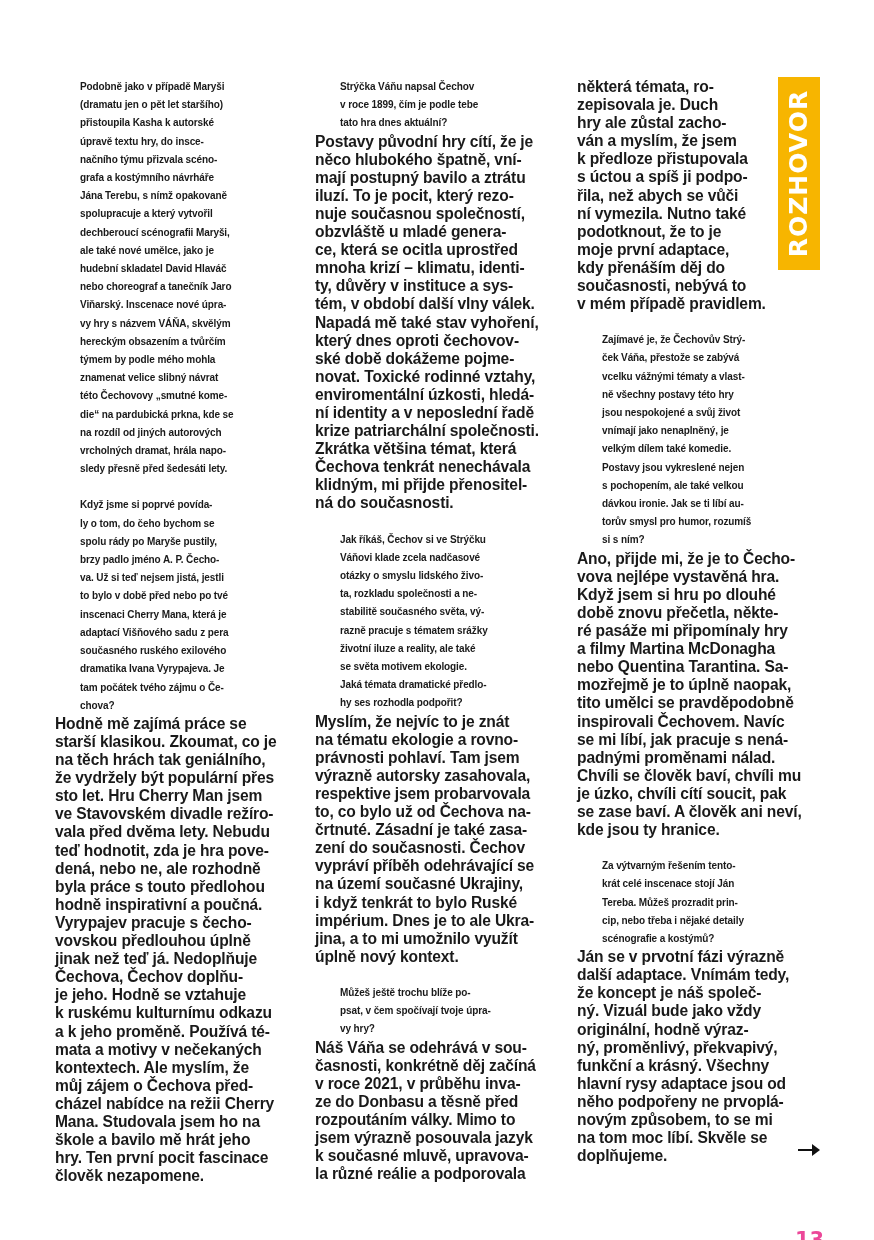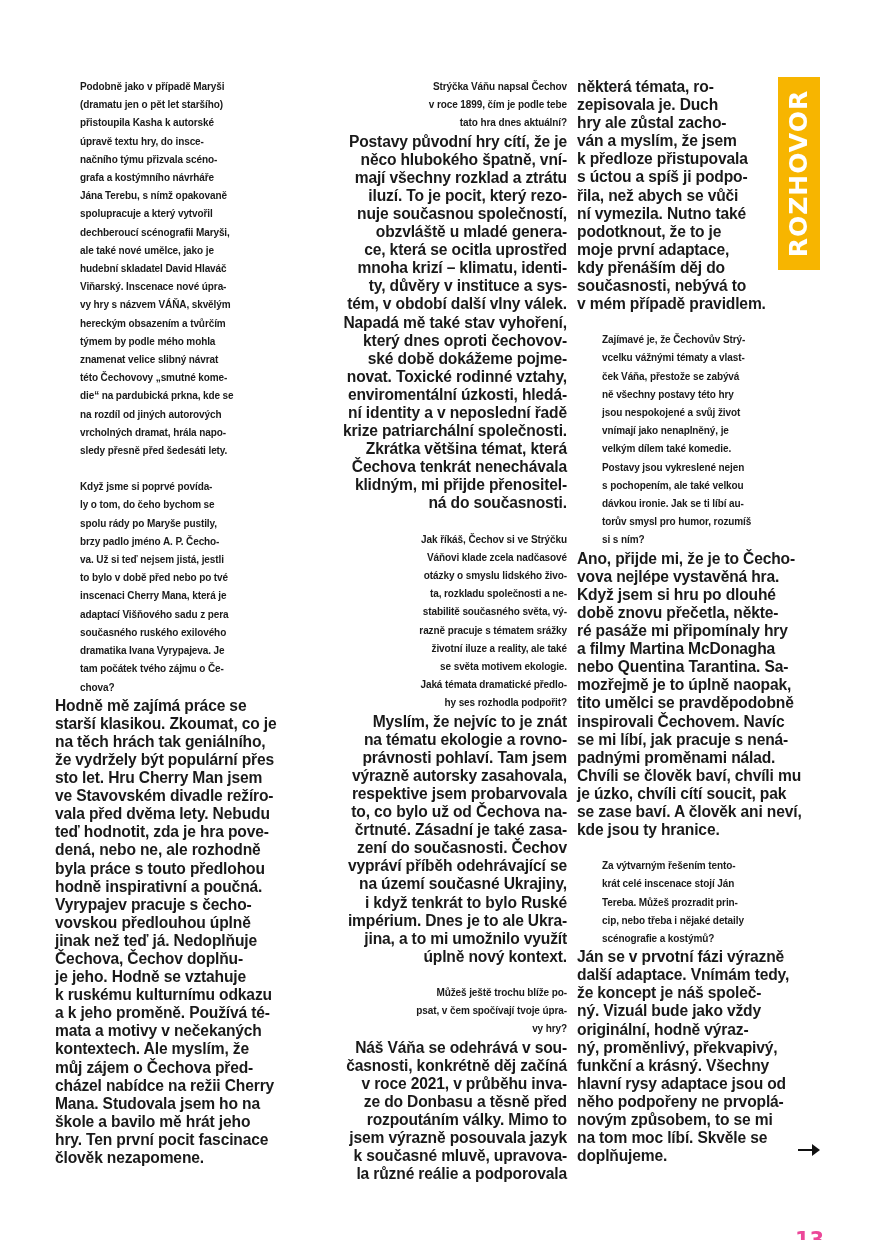--- a/index.html
+++ b/index.html
@@ -16,21 +16,21 @@
       color: #1a1a1a;
     }
     .col {
       position: absolute;
       top: 78px;
       font-size: 15.4px;
       line-height: 18.2px;
       letter-spacing: 0;
     }
     .col-1 { left: 55px; width: 250px; }
-    .col-2 { left: 315px; width: 252px; text-align: right; }
+    .col-2 { left: 315px; width: 252px; }
     .col-3 { left: 577px; width: 208px; }
     .col-3 .wide { width: 252px; }
     .block { margin: 0 0 18px 0; }
     .q {
       font-weight: bold;
       font-size: 10px;
       line-height: 18.2px;
       letter-spacing: -0.1px;
       margin-left: 25px;
     }
@@ -88,20 +88,21 @@
         <span class="line">(dramatu jen o pět let staršího)</span>
         <span class="line">přistoupila Kasha k autorské</span>
         <span class="line">úpravě textu hry, do insce-</span>
         <span class="line">načního týmu přizvala scéno-</span>
         <span class="line">grafa a kostýmního návrháře</span>
         <span class="line">Jána Terebu, s nímž opakovaně</span>
         <span class="line">spolupracuje a který vytvořil</span>
         <span class="line">dechberoucí scénografii Maryši,</span>
         <span class="line">ale také nové umělce, jako je</span>
         <span class="line">hudební skladatel David Hlaváč</span>
+        <span class="line">nebo choreograf a tanečník Jaro</span>
         <span class="line">Viňarský. Inscenace nové úpra-</span>
         <span class="line">vy hry s názvem VÁŇA, skvělým</span>
         <span class="line">hereckým obsazením a tvůrčím</span>
         <span class="line">týmem by podle mého mohla</span>
         <span class="line">znamenat velice slibný návrat</span>
         <span class="line">této Čechovovy „smutné kome-</span>
         <span class="line">die“ na pardubická prkna, kde se</span>
         <span class="line">na rozdíl od jiných autorových</span>
         <span class="line">vrcholných dramat, hrála napo-</span>
         <span class="line">sledy přesně před šedesáti lety.</span>
@@ -155,21 +156,21 @@
 <div class="col col-2">
     <div class="block">
       <div class="q">
         <span class="line">Strýčka Váňu napsal Čechov</span>
         <span class="line">v roce 1899, čím je podle tebe</span>
         <span class="line">tato hra dnes aktuální?</span>
       </div>
       <div class="a">
         <span class="line">Postavy původní hry cítí, že je</span>
         <span class="line">něco hlubokého špatně, vní-</span>
-        <span class="line">mají všechny rozklad a ztrátu</span>
+        <span class="line">mají postupný bavilo a ztrátu</span>
         <span class="line">iluzí. To je pocit, který rezo-</span>
         <span class="line">nuje současnou společností,</span>
         <span class="line">obzvláště u mladé genera-</span>
         <span class="line">ce, která se ocitla uprostřed</span>
         <span class="line">mnoha krizí – klimatu, identi-</span>
         <span class="line">ty, důvěry v instituce a sys-</span>
         <span class="line">tém, v období další vlny válek.</span>
         <span class="line">Napadá mě také stav vyhoření,</span>
         <span class="line">který dnes oproti čechovov-</span>
         <span class="line">ské době dokážeme pojme-</span>
@@ -245,22 +246,22 @@
         <span class="line">podotknout, že to je</span>
         <span class="line">moje první adaptace,</span>
         <span class="line">kdy přenáším děj do</span>
         <span class="line">současnosti, nebývá to</span>
         <span class="line">v mém případě pravidlem.</span>
       </div>
     </div>
     <div class="block wide">
       <div class="q">
         <span class="line">Zajímavé je, že Čechovův Strý-</span>
+        <span class="line">ček Váňa, přestože se zabývá</span>
         <span class="line">vcelku vážnými tématy a vlast-</span>
-        <span class="line">ček Váňa, přestože se zabývá</span>
         <span class="line">ně všechny postavy této hry</span>
         <span class="line">jsou nespokojené a svůj život</span>
         <span class="line">vnímají jako nenaplněný, je</span>
         <span class="line">velkým dílem také komedie.</span>
         <span class="line">Postavy jsou vykreslené nejen</span>
         <span class="line">s pochopením, ale také velkou</span>
         <span class="line">dávkou ironie. Jak se ti líbí au-</span>
         <span class="line">torův smysl pro humor, rozumíš</span>
         <span class="line">si s ním?</span>
       </div>

